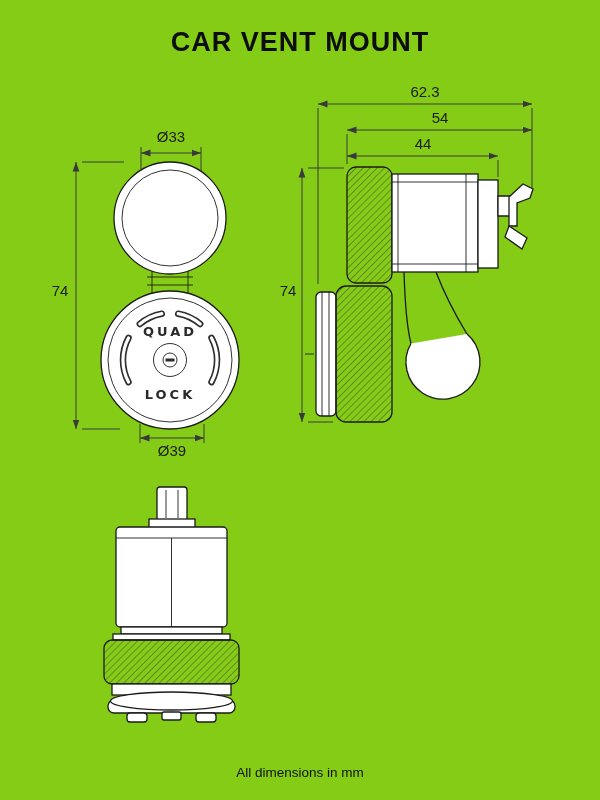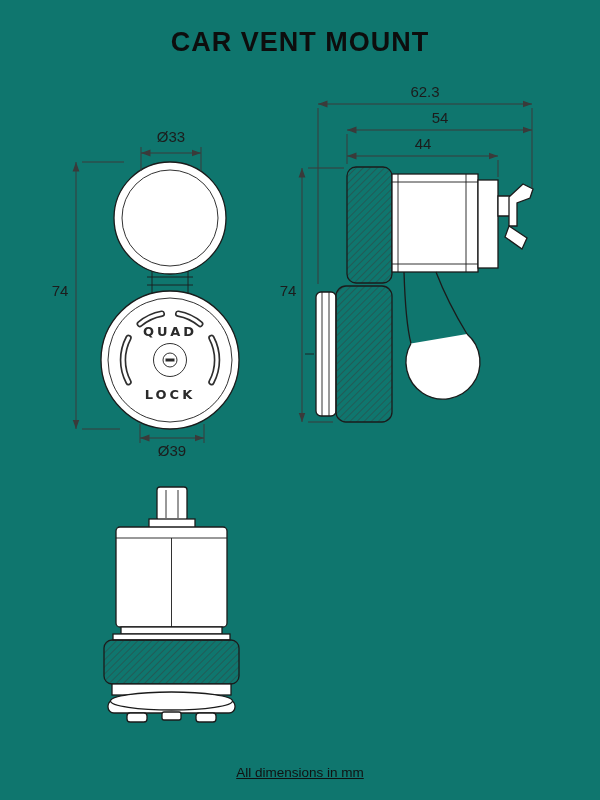--- a/index.html
+++ b/index.html
@@ -3,21 +3,21 @@
 <meta charset="utf-8">
 <style>
   * { margin: 0; padding: 0; box-sizing: border-box; }
   html, body { background: #ffffff; }
   body { font-family: "Liberation Sans", sans-serif; }
   .page {
     position: relative;
     width: 600px;
     height: 800px;
     margin: 0 auto;
-    background: #0f766e;
+    background: #84cc16;
     overflow: hidden;
   }
   .title {
     position: absolute;
     top: 27px;
     left: 0;
     width: 100%;
     text-align: center;
     font-size: 27px;
     font-weight: 700;
@@ -25,21 +25,20 @@
     color: #0d0d0d;
   }
   .footer {
     position: absolute;
     top: 765px;
     left: 0;
     width: 100%;
     text-align: center;
     font-size: 13.5px;
     color: #111111;
-    text-decoration: underline;
   }
   svg.drawing { position: absolute; left: 0; top: 0; }
   .dim-text {
     font-size: 15px;
     fill: #1c1c1c;
     font-family: "Liberation Sans", sans-serif;
   }
   .brand-text {
     font-size: 13px;
     font-weight: 700;

